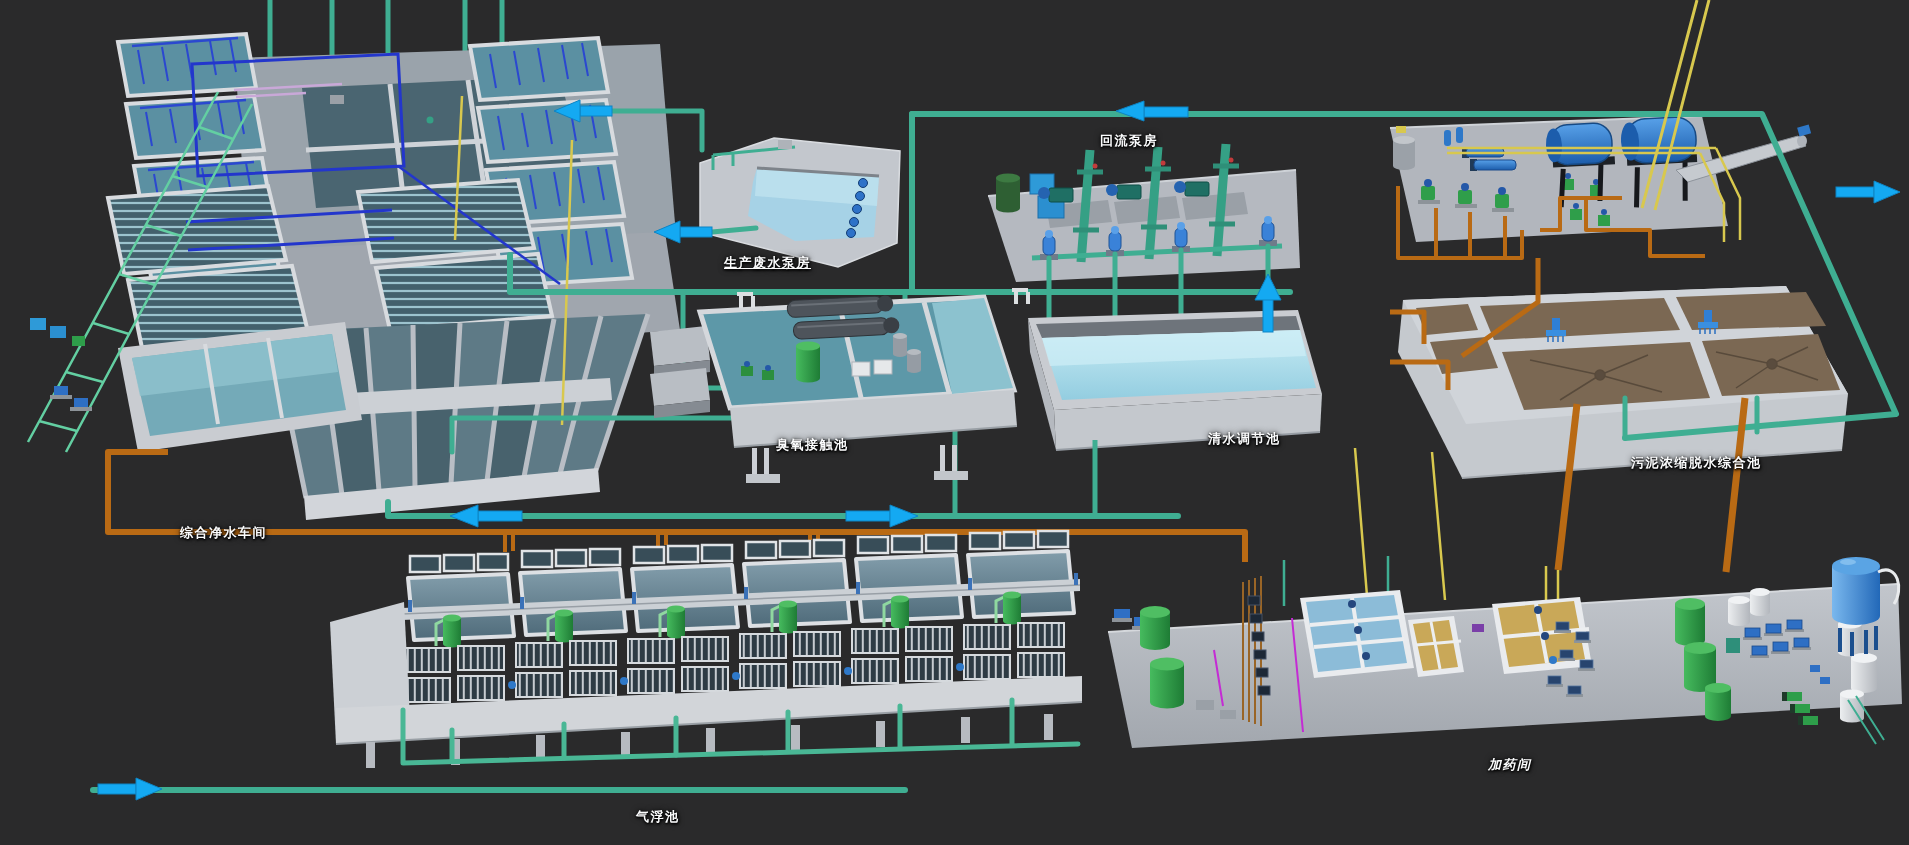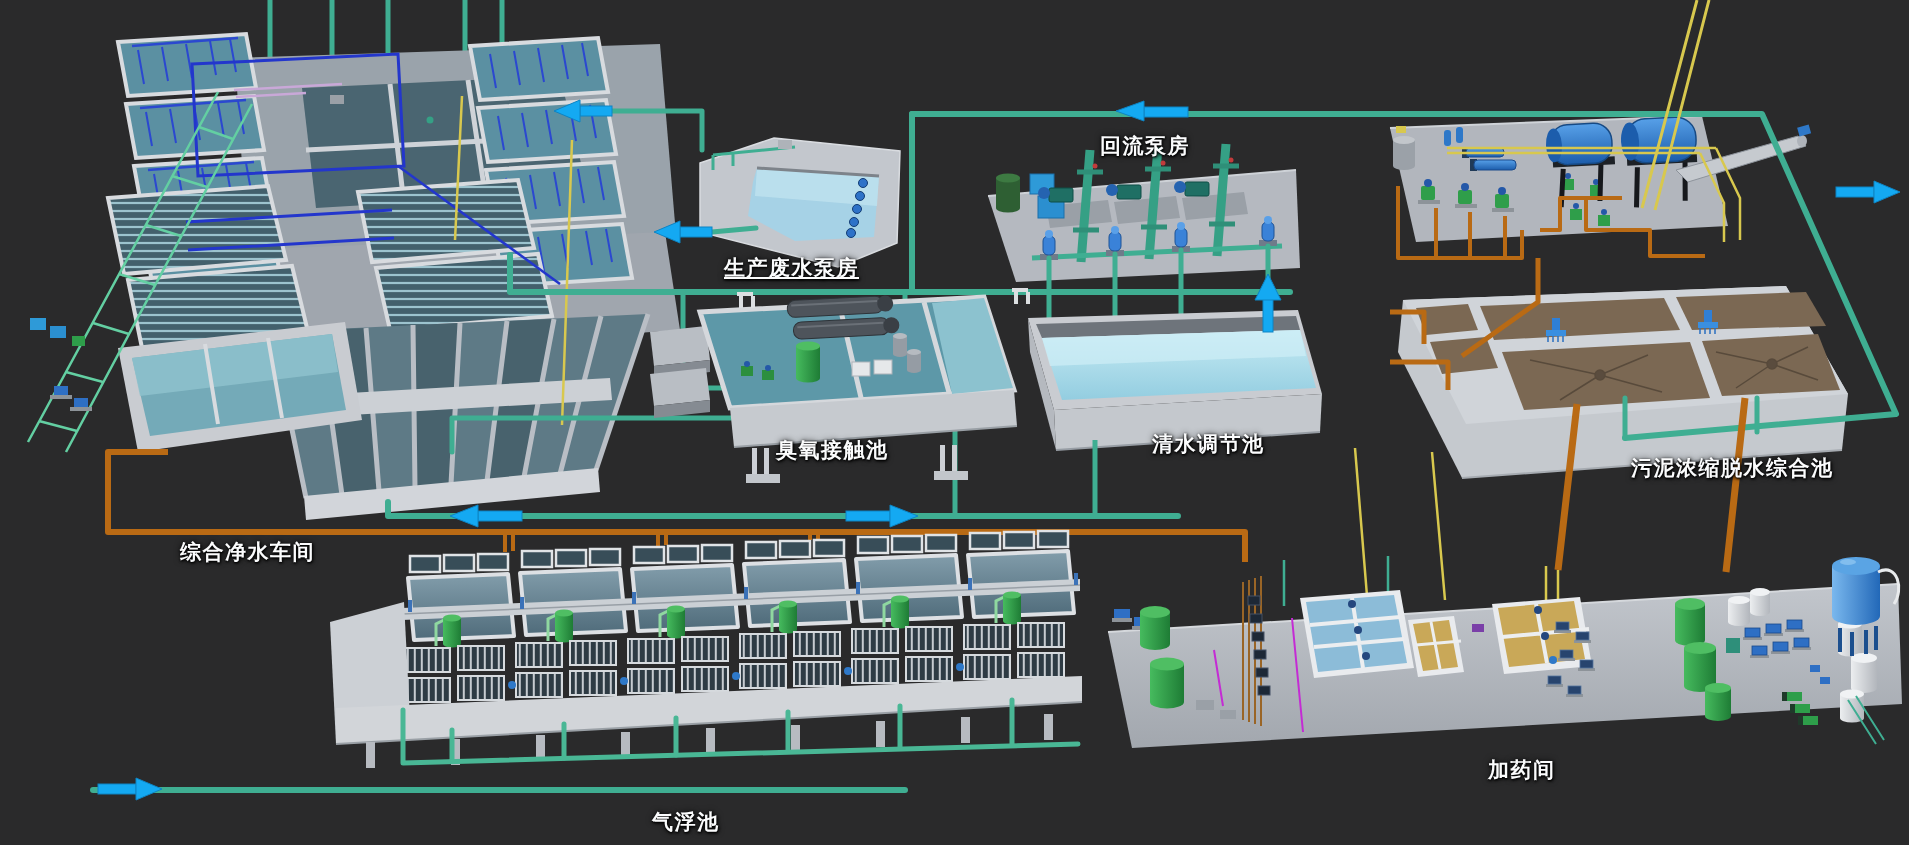--- a/index.html
+++ b/index.html
@@ -1,19 +1,19 @@
 <!DOCTYPE html>
 <html><head>
 <meta charset="utf-8">
 <style>
   html,body{margin:0;padding:0;background:#1e1e1f;}
   .stage{position:relative;width:1909px;height:845px;background:#2a2a2b;overflow:hidden;
          font-family:"Liberation Sans",sans-serif;}
   .stage svg{position:absolute;left:0;top:0;}
-  .lbl{position:absolute;color:#fbfcfd;font-weight:bold;font-size:21px;letter-spacing:1.5px;
+  .lbl{position:absolute;color:#fbfcfd;font-weight:bold;font-size:13px;letter-spacing:1.5px;
        white-space:nowrap;text-shadow:0 1px 2px rgba(0,0,0,.95),0 0 6px rgba(0,0,0,.8),1px 1px 3px rgba(0,0,0,.9);
        cursor:pointer;}
 </style>
 </head>
 <body>
 
 <div class="stage">
 <svg width="1909" height="845" viewBox="0 0 1909 845">
 <defs>
   <linearGradient id="gWaterClear" x1="0" y1="0" x2="0" y2="1">
@@ -646,21 +646,21 @@
           <rect x="1836" y="187" width="38" height="10"></rect>
           <polygon points="1874,181 1874,203 1900,192"></polygon>
         </g>
   <g>
           <rect x="98" y="784" width="38" height="10"></rect>
           <polygon points="136,778 136,800 162,789"></polygon>
         </g>
 </g>
 </svg>
 
-<div class="lbl" style="left:180px;top:538px;">综合净水车间</div>
+<div class="lbl" style="left:180px;top:524px;">综合净水车间</div>
 <div class="lbl" style="left:724px;top:254px;text-decoration:underline;">生产废水泵房</div>
 <div class="lbl" style="left:1100px;top:132px;">回流泵房</div>
 <div class="lbl" style="left:776px;top:436px;font-family:Liberation Mono, monospace;">臭氧接触池</div>
-<div class="lbl" style="left:1152px;top:430px;">清水调节池</div>
+<div class="lbl" style="left:1208px;top:430px;">清水调节池</div>
 <div class="lbl" style="left:1631px;top:454px;">污泥浓缩脱水综合池</div>
-<div class="lbl" style="left:652px;top:808px;">气浮池</div>
-<div class="lbl" style="left:1488px;top:756px;">加药间</div>
+<div class="lbl" style="left:636px;top:808px;">气浮池</div>
+<div class="lbl" style="left:1488px;top:756px;font-style:italic;">加药间</div>
 </div>
 
 </body></html>

